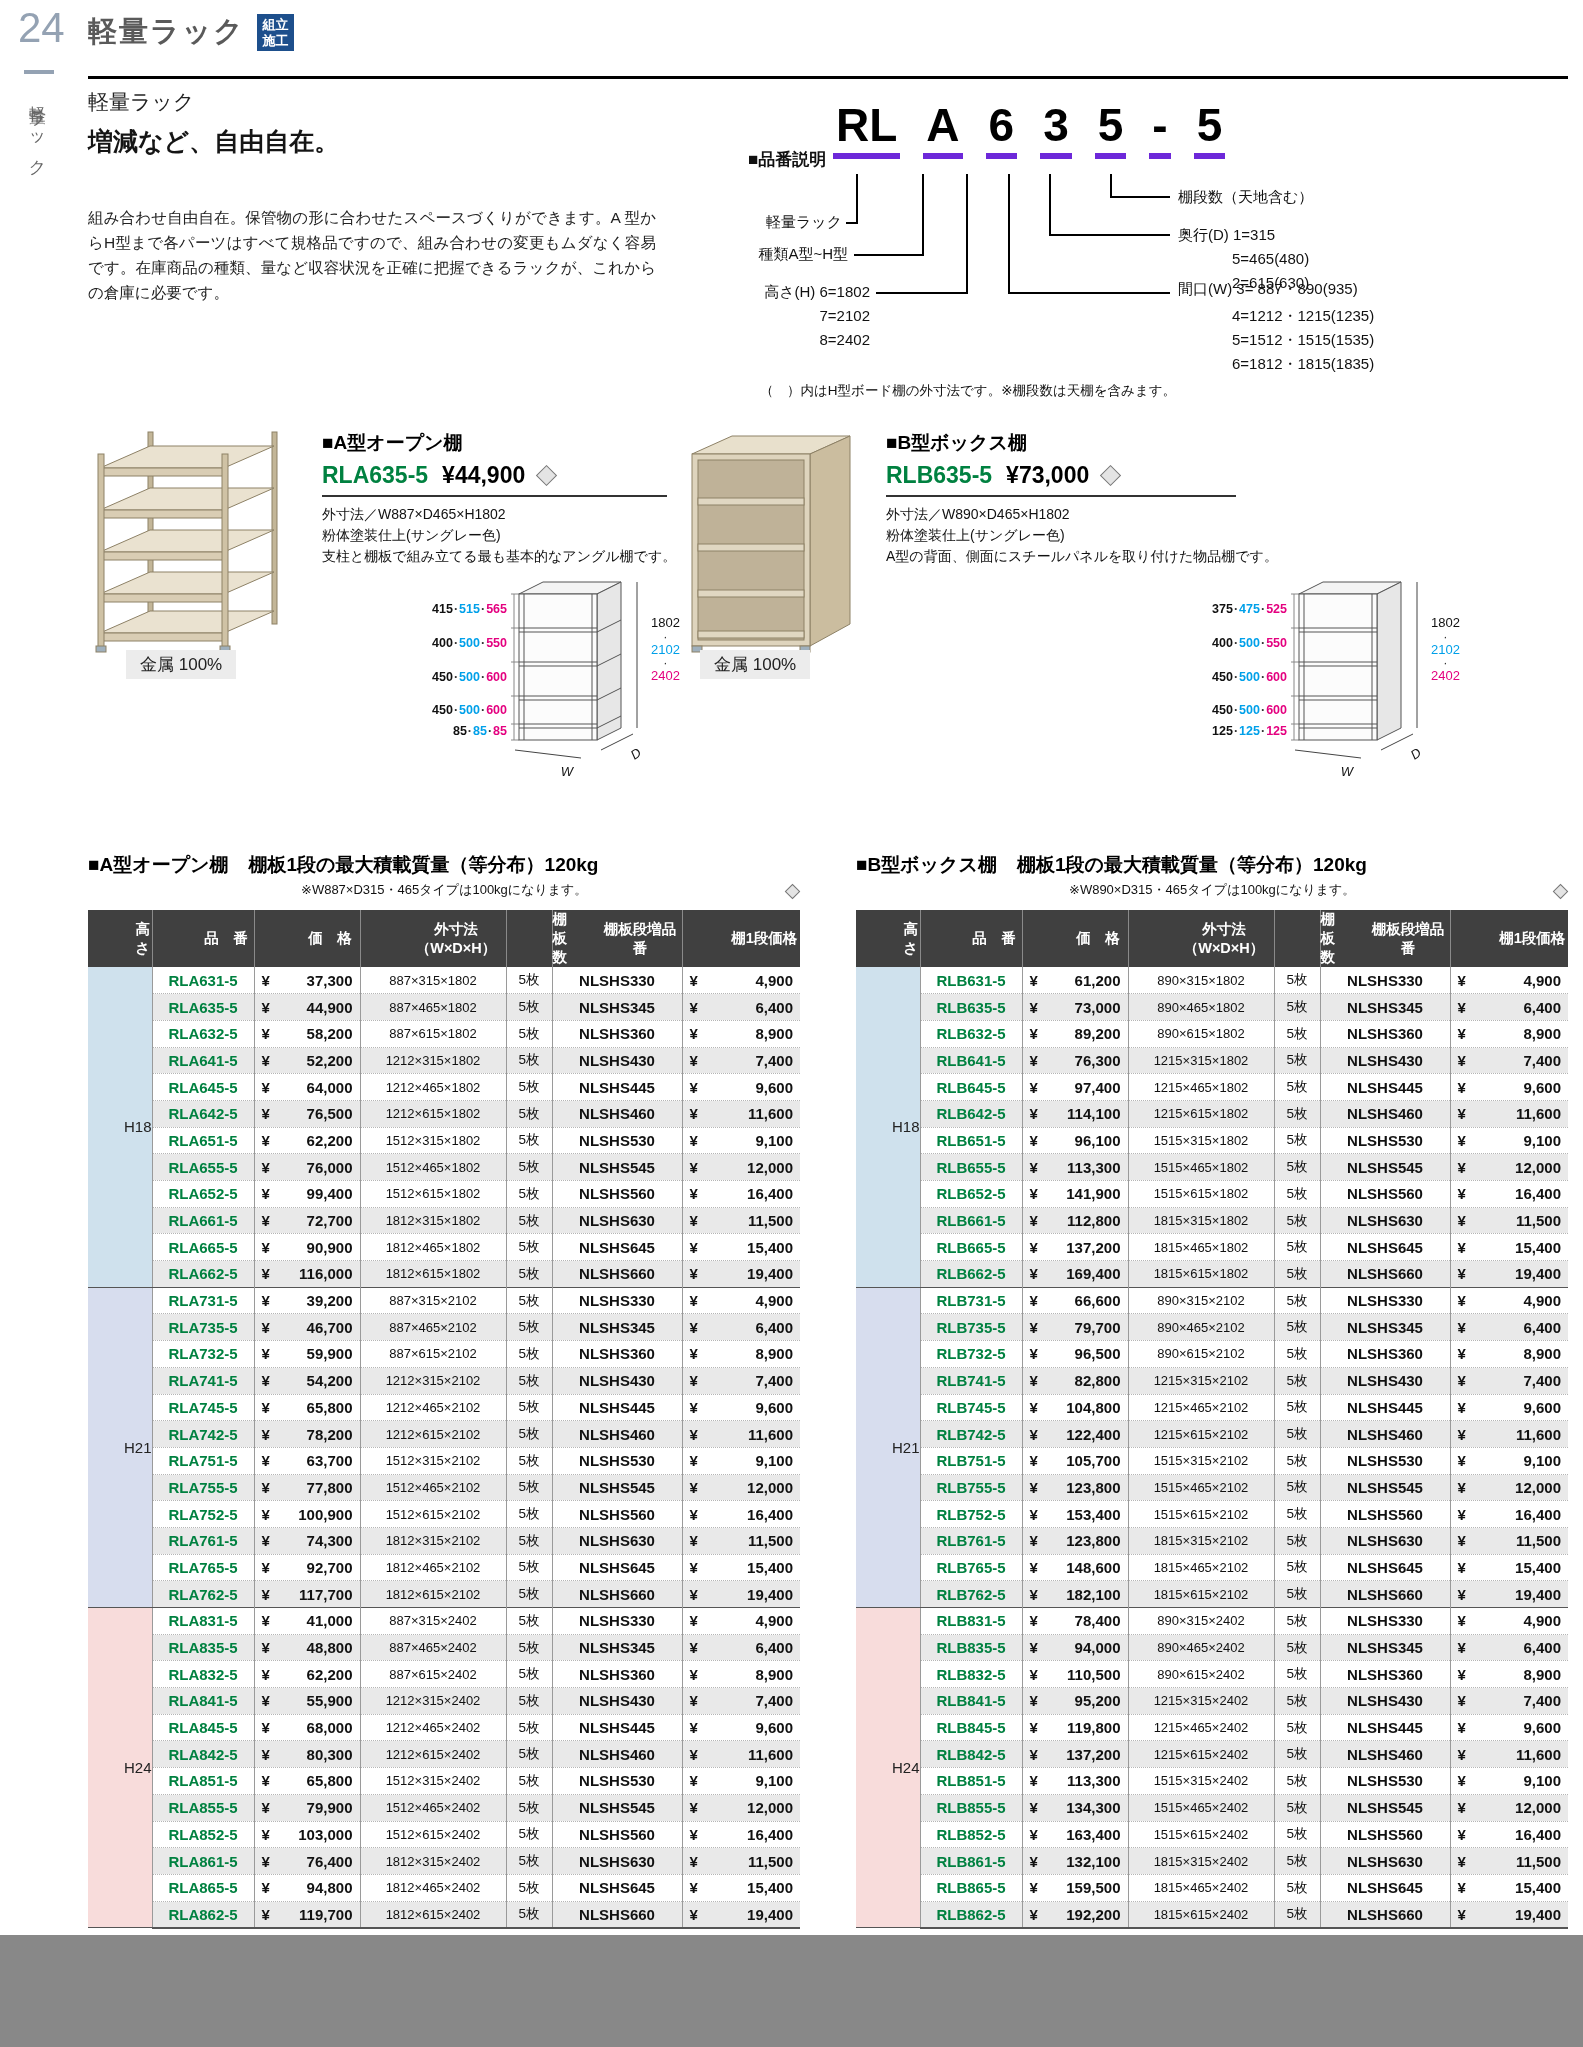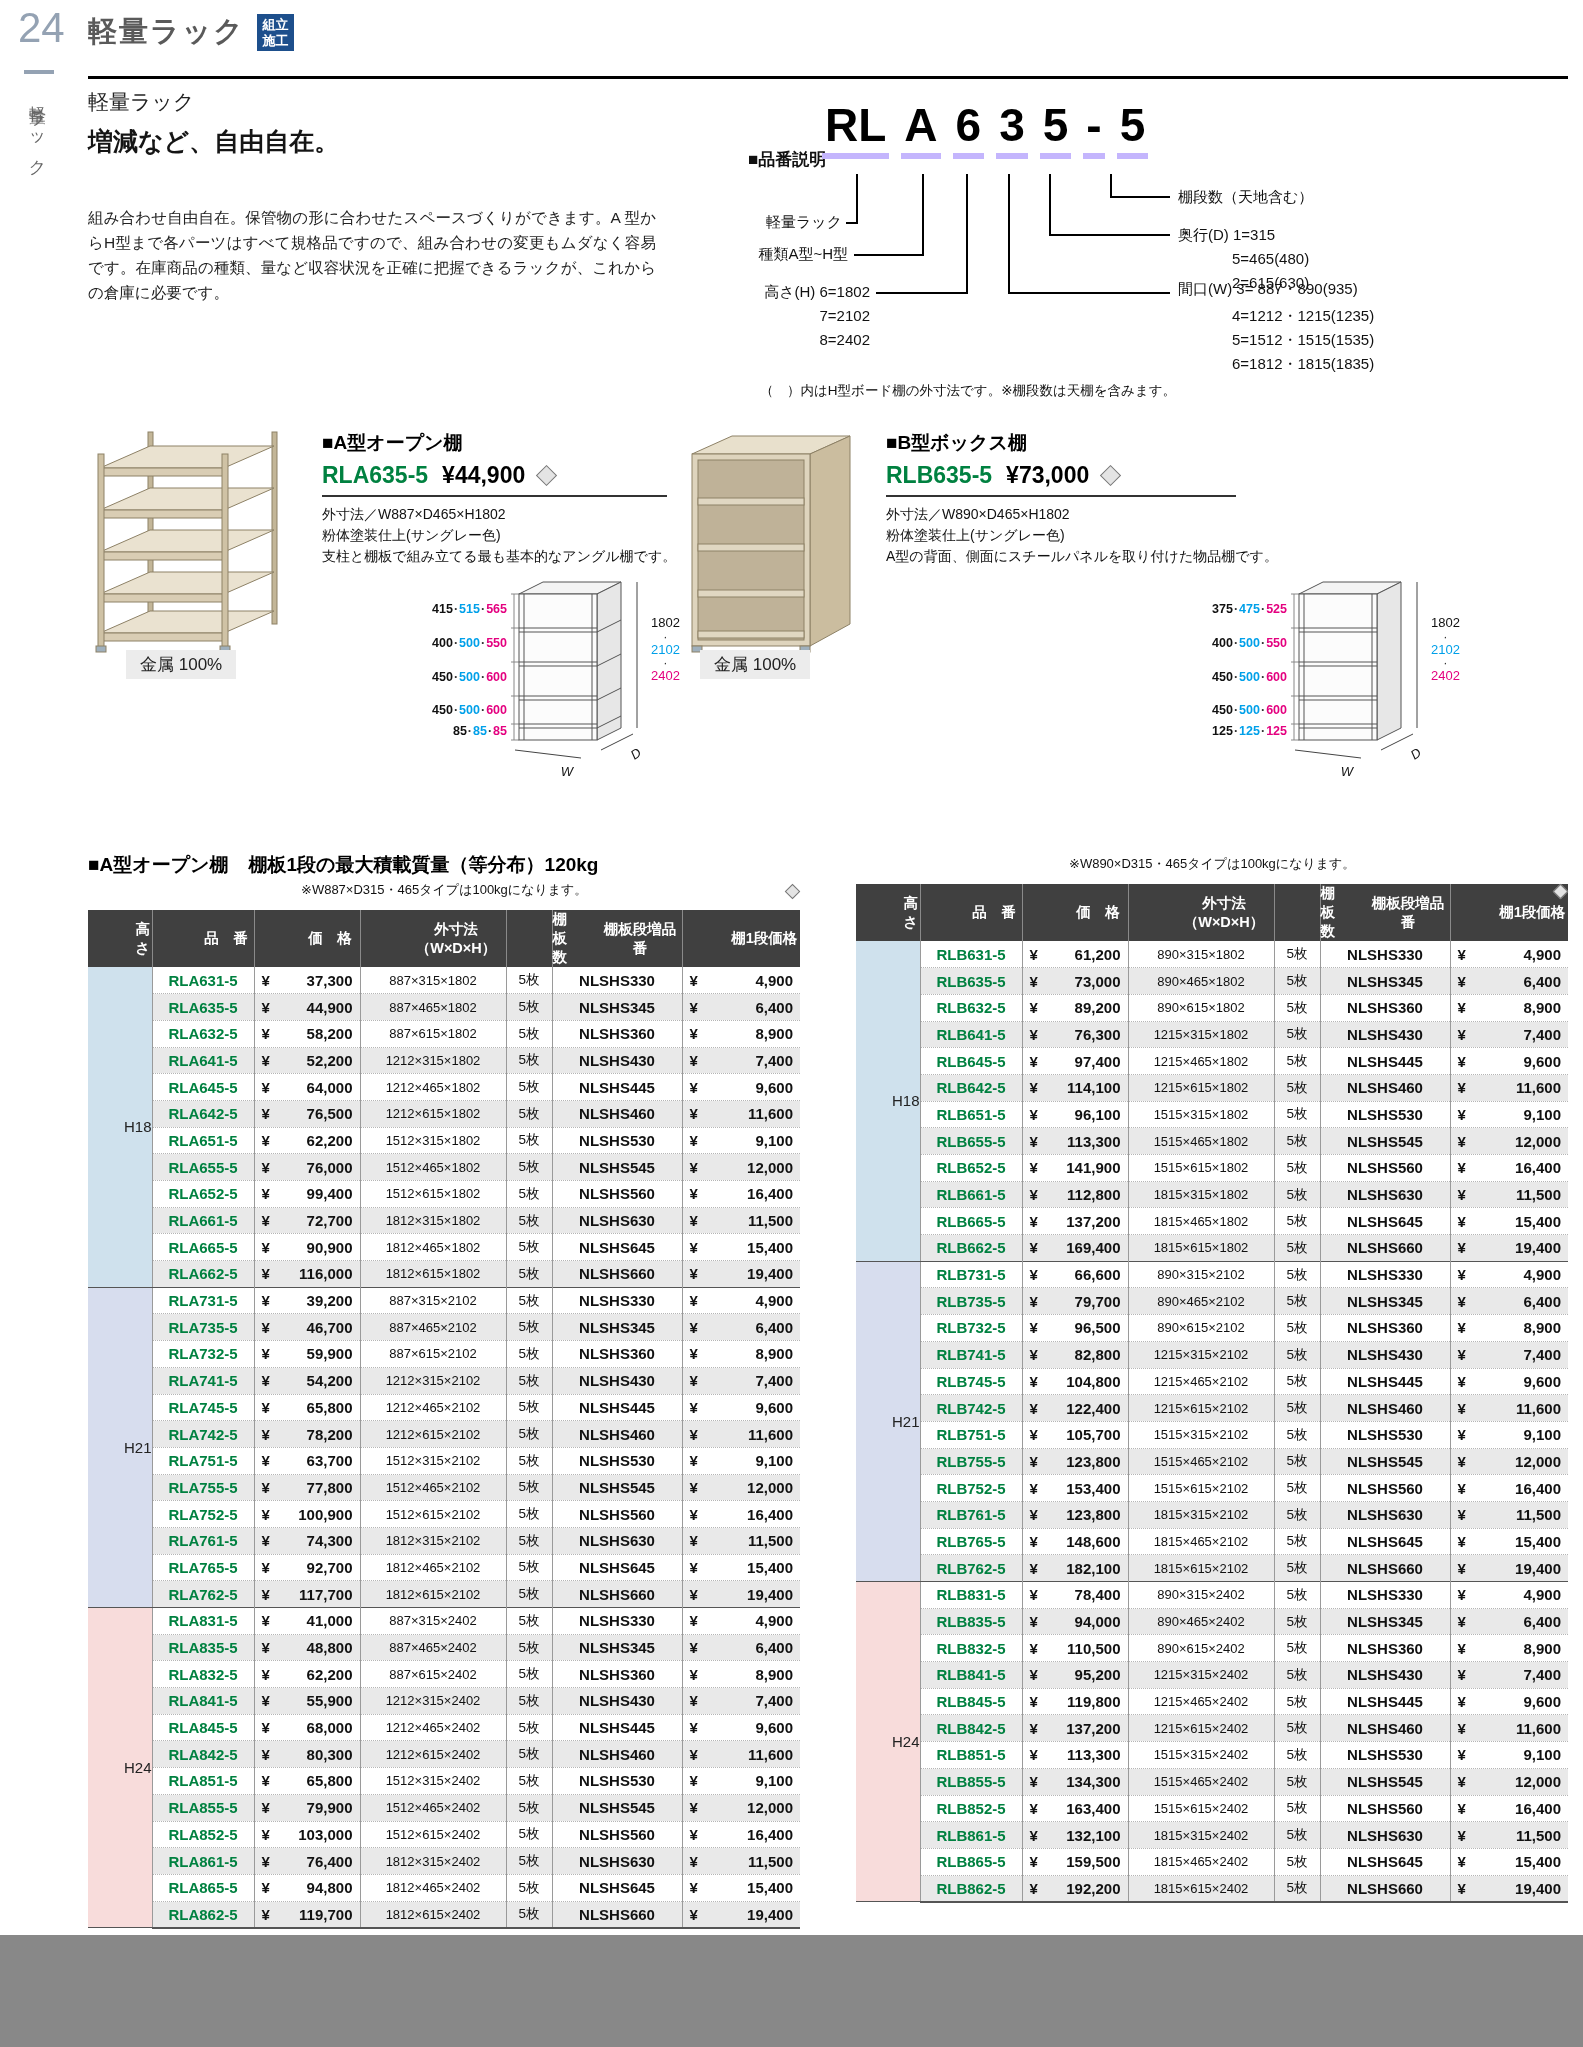--- a/index.html
+++ b/index.html
@@ -17,21 +17,21 @@
            line-height:1.3; text-align:center; padding-top:3px; }
   .badge-s { width:27px; height:27px; font-size:9.5px; line-height:1.35; padding-top:2px; }
   .top-rule { left:88px; top:76px; width:1480px; height:3px; background:#000; }
   .section-title { left:88px; top:88px; font-size:21px; color:#222; }
   .headline { left:88px; top:122px; font-size:25px; font-weight:bold; color:#151515; line-height:1.55; }
   .intro { left:88px; top:205px; width:568px; font-size:15.5px; line-height:1.62; color:#222; text-align:justify; }
 
   
   .pn-title { left:748px; top:148px; font-size:17px; font-weight:bold; }
   .pn-code { left:822px; top:100px; display:flex; gap:12px; font-size:46px; font-weight:bold; color:#000; }
-  .pn-code span { border-bottom:6px solid #c4b5fd; padding:0 3px 2px 3px; line-height:1.1; }
+  .pn-code span { border-bottom:6px solid #6d28d9; padding:0 3px 2px 3px; line-height:1.1;margin-left:11px; }
   .pn-line { background:#000; }
   .pn-lab { font-size:15px; color:#111; white-space:nowrap; }
   .pn-lab-r { text-align:right; }
   .pn-note { left:760px; top:382px; font-size:13.5px; color:#111; }
 
   
   .prod-name { font-size:19px; font-weight:bold; color:#000; }
   .code-line { display:flex; align-items:center; gap:14px; margin-top:6px; padding-bottom:6px; border-bottom:2px solid #333; }
   .prod-code { font-size:23px; font-weight:bold; color:#008140; }
   .prod-price { font-size:23px; font-weight:bold; color:#000; }
@@ -849,20 +849,23 @@
             <td class="addprice">
               <span class="yen">¥</span>
               <span class="amt">19,400</span>
             </td>
           </tr>
         </tbody>
     </table>
   </div>
 
   <div class="abs tblwrap" style="left:856px;top:852px">
+    <div class="tbl-titleline">
+      <span>■B型ボックス棚</span><span class="tbl-cap">棚板1段の最大積載質量（等分布）120kg</span>
+    </div>
     <div class="tbl-note">※W890×D315・465タイプは100kgになります。</div>
     <span class="diamond diamond-s tbl-diamond"></span>
     <table>
       <colgroup>
           <col style="width:64px">
           <col style="width:102px">
           <col style="width:106px">
           <col style="width:146px">
           <col style="width:46px">
           <col style="width:130px">

